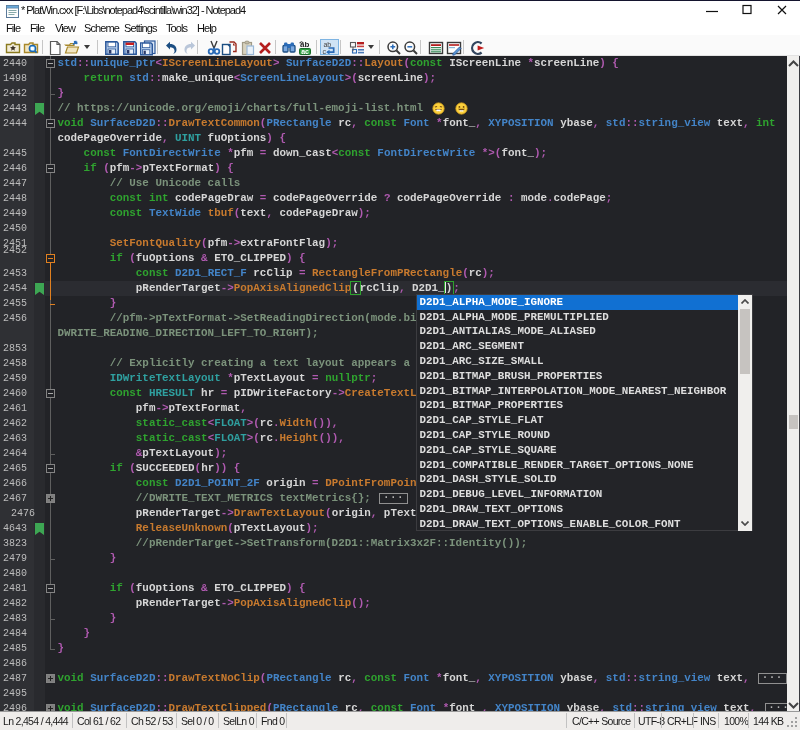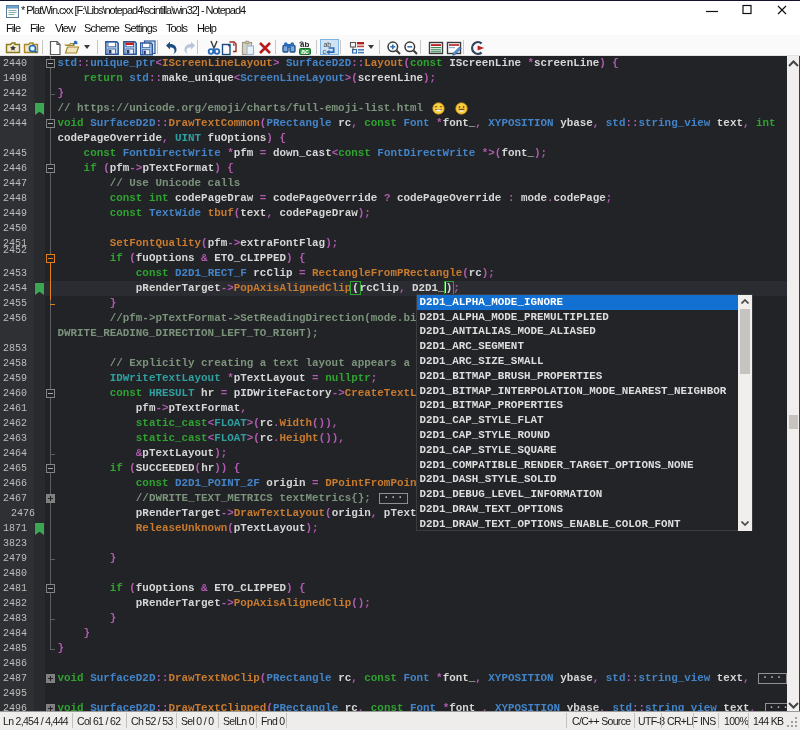--- a/index.html
+++ b/index.html
@@ -250,21 +250,21 @@
 <div class="row" style="top:386px"><span class="code"><span class="n">        </span><span class="k">const</span><span class="n"> </span><span class="e">HRESULT</span><span class="n"> hr </span><span class="o">=</span><span class="n"> pIDWriteFactory</span><span class="o">-&gt;</span><span class="f">CreateTextLayout</span><span class="o">(</span><span class="n">tbuf.buffer</span><span class="o">,</span><span class="n"> tbuf.tlen</span><span class="o">,</span></span></div>
 <div class="row" style="top:401px"><span class="code"><span class="n">            </span><span class="n">pfm</span><span class="o">-&gt;</span><span class="n">pTextFormat</span><span class="o">,</span></span></div>
 <div class="row" style="top:416px"><span class="code"><span class="n">            </span><span class="k">static_cast</span><span class="o">&lt;</span><span class="e">FLOAT</span><span class="o">&gt;(</span><span class="n">rc</span><span class="o">.</span><span class="f">Width</span><span class="o">()),</span></span></div>
 <div class="row" style="top:431px"><span class="code"><span class="n">            </span><span class="k">static_cast</span><span class="o">&lt;</span><span class="e">FLOAT</span><span class="o">&gt;(</span><span class="n">rc</span><span class="o">.</span><span class="f">Height</span><span class="o">()),</span></span></div>
 <div class="row" style="top:446px"><span class="code"><span class="n">            </span><span class="o">&amp;</span><span class="n">pTextLayout</span><span class="o">);</span></span></div>
 <div class="row" style="top:461px"><span class="code"><span class="n">        </span><span class="k">if</span><span class="n"> </span><span class="o">(</span><span class="n">SUCCEEDED</span><span class="o">(</span><span class="n">hr</span><span class="o">)) {</span></span></div>
 <div class="row" style="top:476px"><span class="code"><span class="n">            </span><span class="k">const</span><span class="n"> </span><span class="t">D2D1_POINT_2F</span><span class="n"> origin </span><span class="o">=</span><span class="n"> </span><span class="f">DPointFromPoint</span><span class="o">(</span><span class="f">Point</span><span class="o">(</span><span class="n">rc.left</span><span class="o">,</span><span class="n"> ybase</span><span class="o">));</span></span></div>
 <div class="row" style="top:491px"><span class="code"><span class="n">            </span><span class="c">//DWRITE_TEXT_METRICS textMetrics{};</span><span class="n"> </span><span class="fdb">···</span></span></div>
 <div class="row" style="top:506px"><span class="code"><span class="n">            </span><span class="n">pRenderTarget</span><span class="o">-&gt;</span><span class="f">DrawTextLayout</span><span class="o">(</span><span class="n">origin</span><span class="o">,</span><span class="n"> pTextLayout</span><span class="o">,</span><span class="n"> pBrush</span><span class="o">);</span></span></div>
 <div class="row" style="top:521px"><span class="code"><span class="n">            </span><span class="f">ReleaseUnknown</span><span class="o">(</span><span class="n">pTextLayout</span><span class="o">);</span></span></div>
-<div class="row" style="top:536px"><span class="code"><span class="n">            </span></span></div>
+<div class="row" style="top:536px"><span class="code"><span class="n">            </span><span class="c">//pRenderTarget-&gt;SetTransform(D2D1::Matrix3x2F::Identity());</span></span></div>
 <div class="row" style="top:551px"><span class="code"><span class="n">        </span><span class="o">}</span></span></div>
 <div class="row" style="top:566px"><span class="code"></span></div>
 <div class="row" style="top:581px"><span class="code"><span class="n">        </span><span class="k">if</span><span class="n"> </span><span class="o">(</span><span class="n">fuOptions </span><span class="o">&amp;</span><span class="n"> ETO_CLIPPED</span><span class="o">) {</span></span></div>
 <div class="row" style="top:596px"><span class="code"><span class="n">            </span><span class="n">pRenderTarget</span><span class="o">-&gt;</span><span class="f">PopAxisAlignedClip</span><span class="o">();</span></span></div>
 <div class="row" style="top:611px"><span class="code"><span class="n">        </span><span class="o">}</span></span></div>
 <div class="row" style="top:626px"><span class="code"><span class="n">    </span><span class="o">}</span></span></div>
 <div class="row" style="top:641px"><span class="code"><span class="o">}</span></span></div>
 <div class="row" style="top:656px"><span class="code"></span></div>
 <div class="row" style="top:671px"><span class="code"><span class="k">void</span><span class="n"> </span><span class="t">SurfaceD2D</span><span class="o">::</span><span class="f">DrawTextNoClip</span><span class="o">(</span><span class="t">PRectangle</span><span class="n"> rc</span><span class="o">,</span><span class="n"> </span><span class="k">const</span><span class="n"> </span><span class="t">Font</span><span class="n"> </span><span class="o">*</span><span class="n">font_</span><span class="o">,</span><span class="n"> </span><span class="t">XYPOSITION</span><span class="n"> ybase</span><span class="o">,</span><span class="n"> </span><span class="t">std</span><span class="o">::</span><span class="t">string_view</span><span class="n"> text</span><span class="o">,</span><span class="n"> </span><span class="fdb">···</span></span></div>
 <div class="row" style="top:686px"><span class="code"></span></div>
@@ -291,21 +291,21 @@
 <div class="ln" style="left:0;top:371px">2459</div>
 <div class="ln" style="left:0;top:386px">2460</div>
 <div class="ln" style="left:0;top:401px">2461</div>
 <div class="ln" style="left:0;top:416px">2462</div>
 <div class="ln" style="left:0;top:431px">2463</div>
 <div class="ln" style="left:0;top:446px">2464</div>
 <div class="ln" style="left:0;top:461px">2465</div>
 <div class="ln" style="left:0;top:476px">2466</div>
 <div class="ln" style="left:0;top:491px">2467</div>
 <div class="ln" style="left:8px;top:506px">2476</div>
-<div class="ln" style="left:0;top:521px">1871</div>
+<div class="ln" style="left:0;top:521px">4643</div>
 <div class="ln" style="left:0;top:536px">3823</div>
 <div class="ln" style="left:0;top:551px">2479</div>
 <div class="ln" style="left:0;top:566px">2480</div>
 <div class="ln" style="left:0;top:581px">2481</div>
 <div class="ln" style="left:0;top:596px">2482</div>
 <div class="ln" style="left:0;top:611px">2483</div>
 <div class="ln" style="left:0;top:626px">2484</div>
 <div class="ln" style="left:0;top:641px">2485</div>
 <div class="ln" style="left:0;top:656px">2486</div>
 <div class="ln" style="left:0;top:671px">2487</div>

